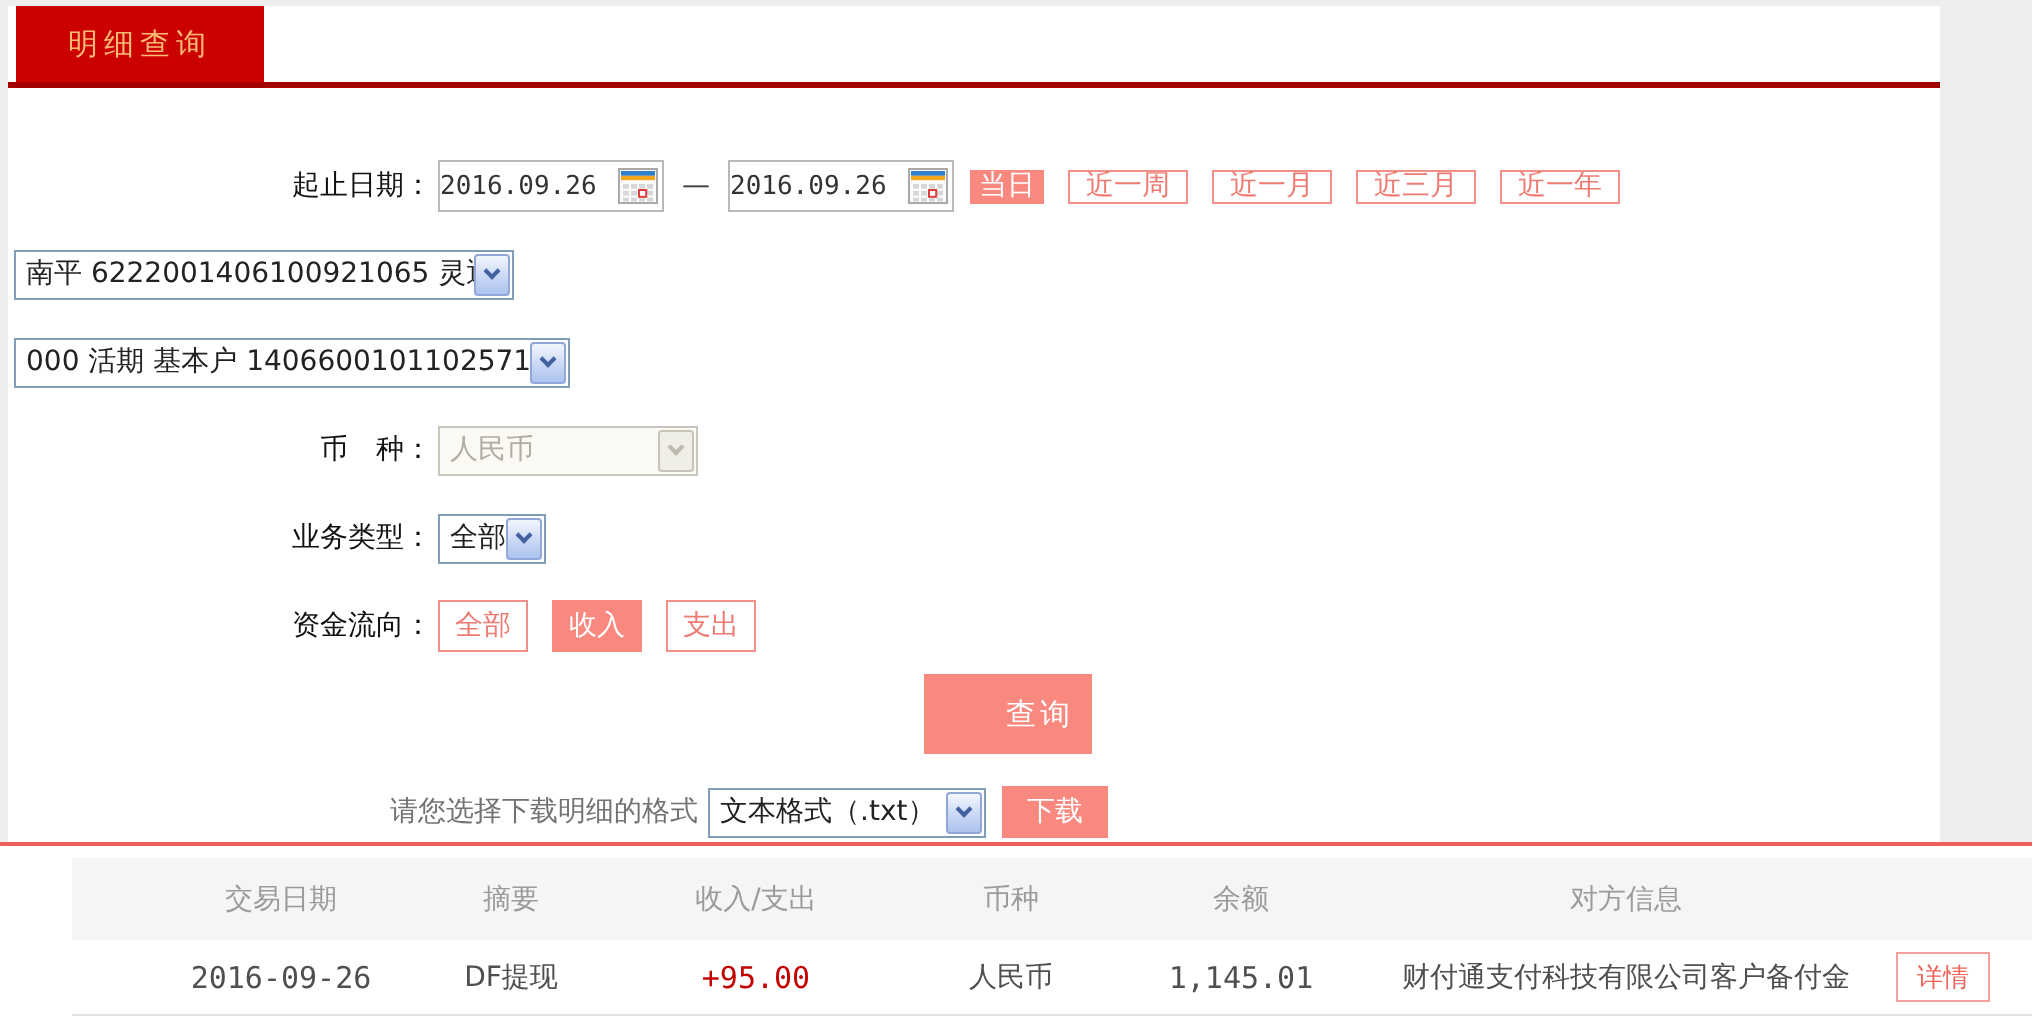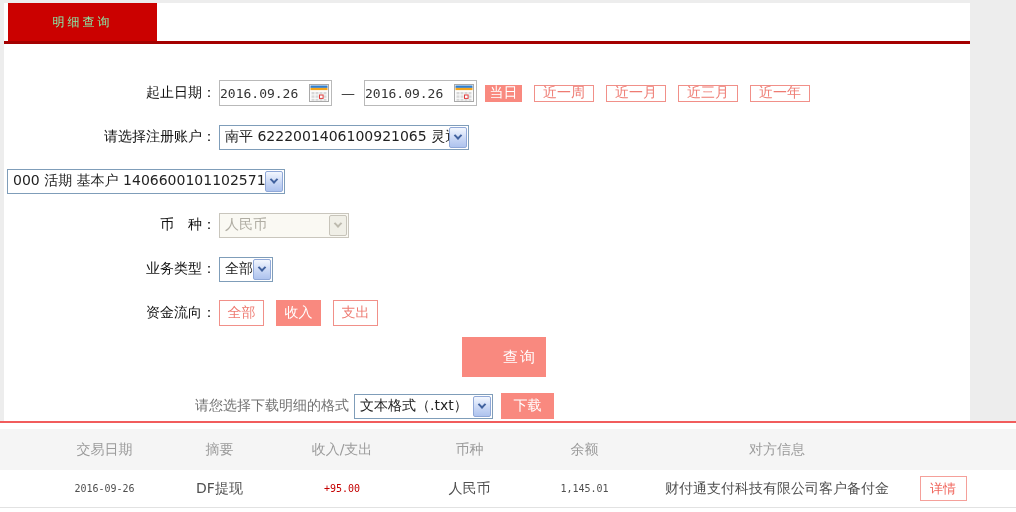--- a/index.html
+++ b/index.html
@@ -6,22 +6,22 @@
   html,body { width:1016px; height:512px; }
   body {
     position:relative; overflow:hidden;
     background:#ededed;
     font-family:"DejaVu Sans", sans-serif;
     color:#333;
   }
   
   .panel { position:absolute; left:4px; top:3px; width:966px; height:418px; background:#fff; }
   .tab {
-    position:absolute; left:4px; top:0; width:149px; height:38px;
-    background:#cb0100; color:#86efac; font-size:12px; letter-spacing:3px;
+    position:absolute; left:4px; top:0; width:124px; height:38px;
+    background:#cb0100; color:#fdba74; font-size:15px; letter-spacing:3px;
     display:flex; align-items:center; justify-content:center; cursor:pointer;
   }
   .tab-underline { position:absolute; left:0; top:38px; width:100%; height:3px; background:#a40000; }
 
   .form { position:absolute; left:0; top:68px; width:100%; }
   .form-row { display:flex; align-items:center; height:44px; }
   .lbl { width:212px; flex:none; text-align:right; font-size:14px; color:#111; }
   .ctl { display:flex; align-items:center; margin-left:3px; }
 
   
@@ -82,27 +82,27 @@
   .dl-btn {
     margin-left:8px; width:53px; height:26px; background:#f9897f; color:#fff; border:none;
     font-size:14px; cursor:pointer; font-family:Liberation Serif, serif;
   }
 
   
   .table-section { position:absolute; left:0; top:421px; width:1016px; height:91px; background:#fff; }
   .red-divider { height:2px; background:#f15c5c; }
   .tgrid {
     display:grid; grid-template-columns:125px 105px 140px 115px 115px 270px 1fr;
-    padding:0 42px; align-items:center;
+    padding:0 42px; align-items:center;margin-left:36px;
   }
   .thead { margin-top:6px; height:41px; background:#f5f5f5; color:#9b9b9b; font-size:14px; }
   .thead > div { text-align:center; }
   .trow { height:38px; border-bottom:1px solid #e2e2e2; font-size:14px; color:#4f4f4f; }
   .trow > div { text-align:center; }
-  .num { font-family:"DejaVu Sans Mono", monospace; font-size:10px; }
+  .num { font-family:"DejaVu Sans Mono", monospace; font-size:15px; }
   .amount { color:#c40000; }
   .detail-btn {
     justify-self:center; width:47px; height:25px; border:1px solid #f5a09a; background:#fff; color:#f0655c;
     font-size:13px; display:flex; align-items:center; justify-content:center; cursor:pointer;
   }
 </style>
 </head>
 <body>
 
 <div class="panel">
@@ -165,21 +165,20 @@
         </div>
         <div class="qbtn first active">当日</div>
         <div class="qbtn">近一周</div>
         <div class="qbtn">近一月</div>
         <div class="qbtn">近三月</div>
         <div class="qbtn">近一年</div>
       </div>
     </div>
 
     <div class="form-row">
-      <div class="lbl">请选择注册账户：</div>
       <div class="ctl">
         <div class="xpsel w-register">
           <span class="val">南平 6222001406100921065 灵通卡</span>
           <span class="arrow-btn">
               <span class="chev"></span>
             </span>
         </div>
       </div>
     </div>
 

